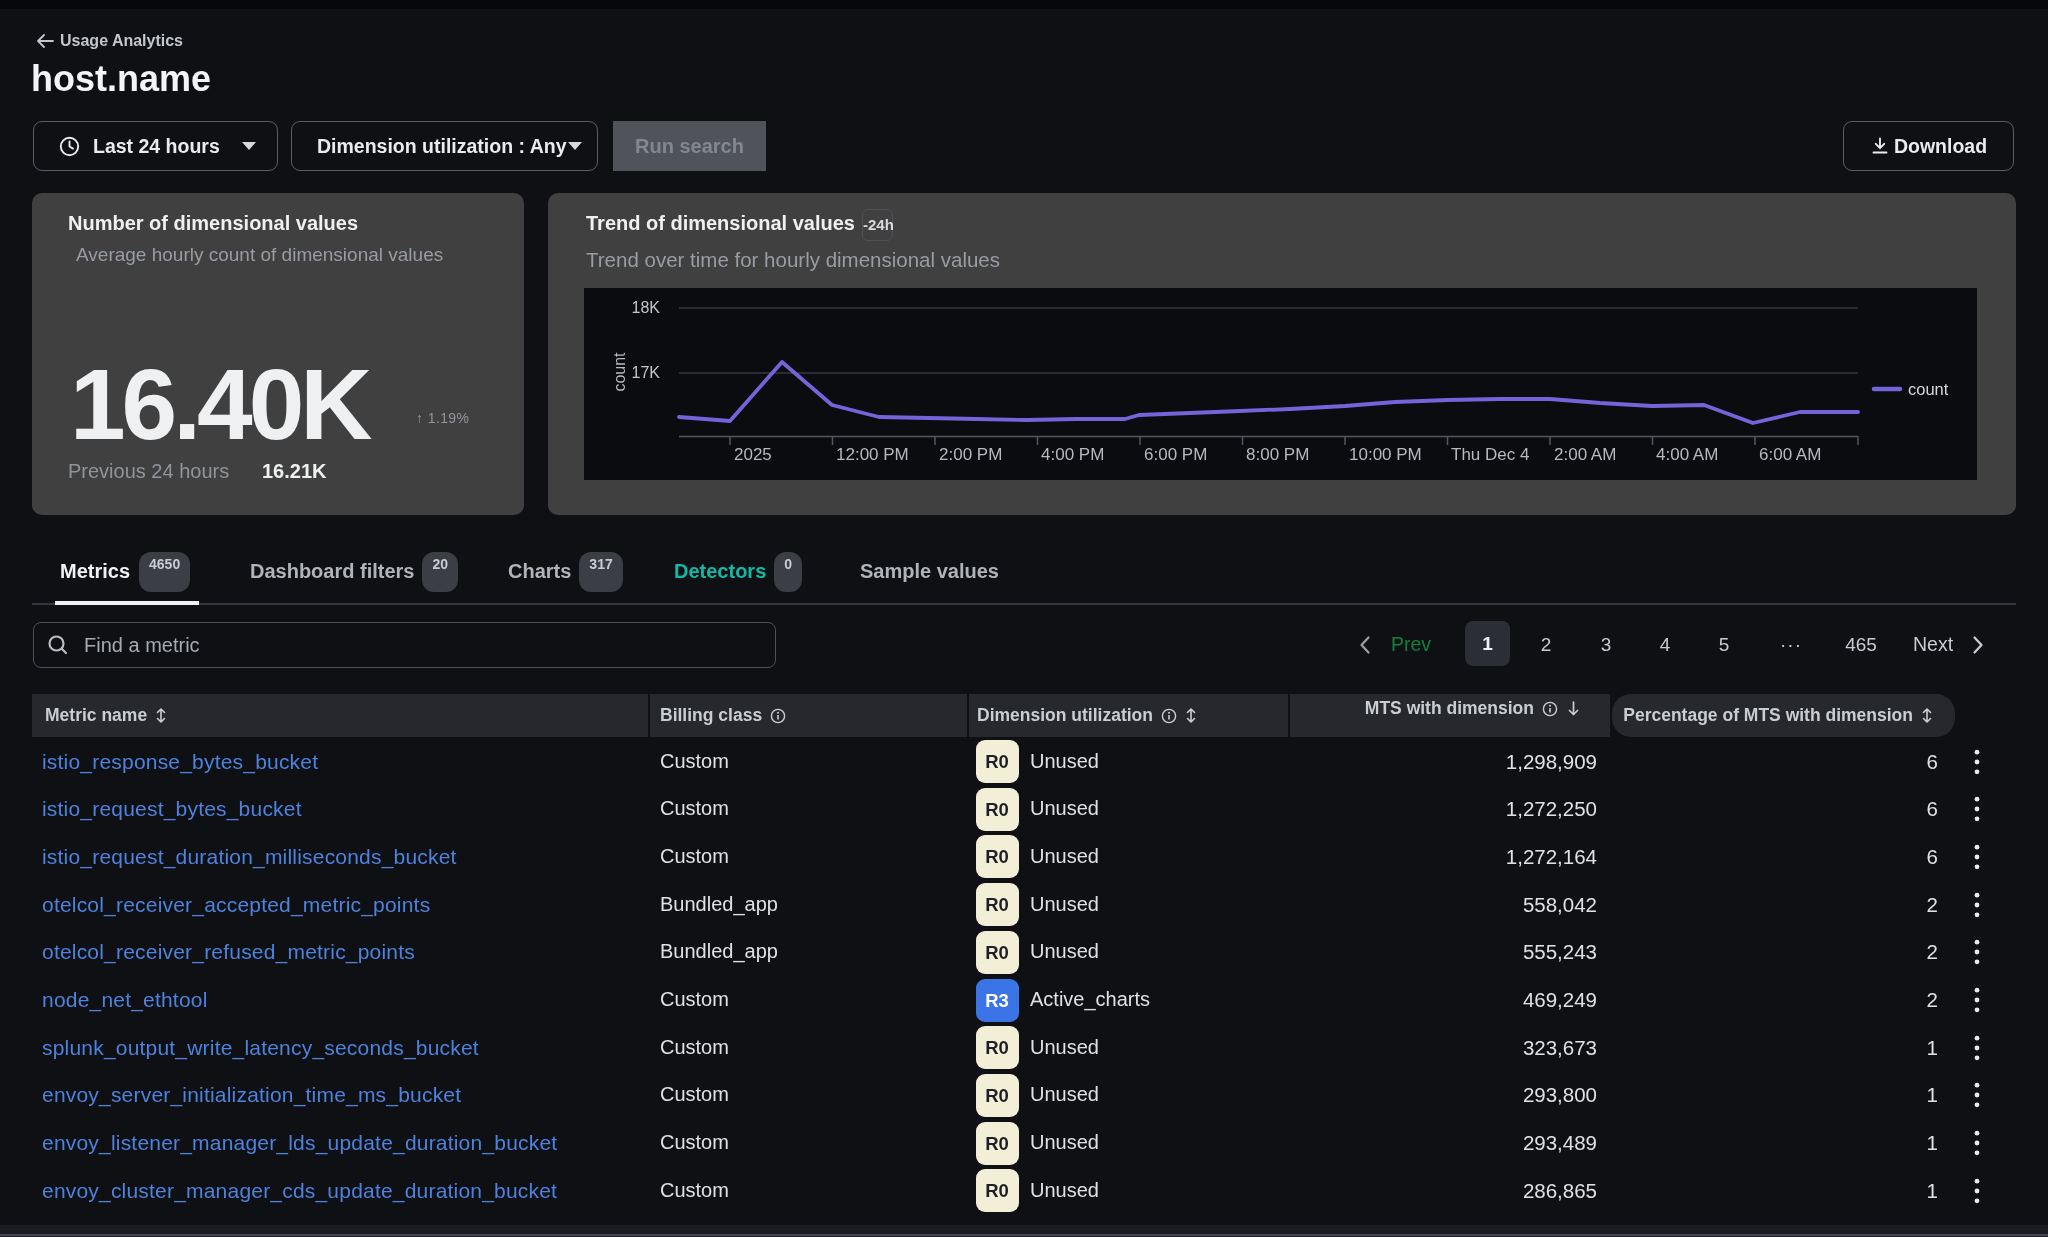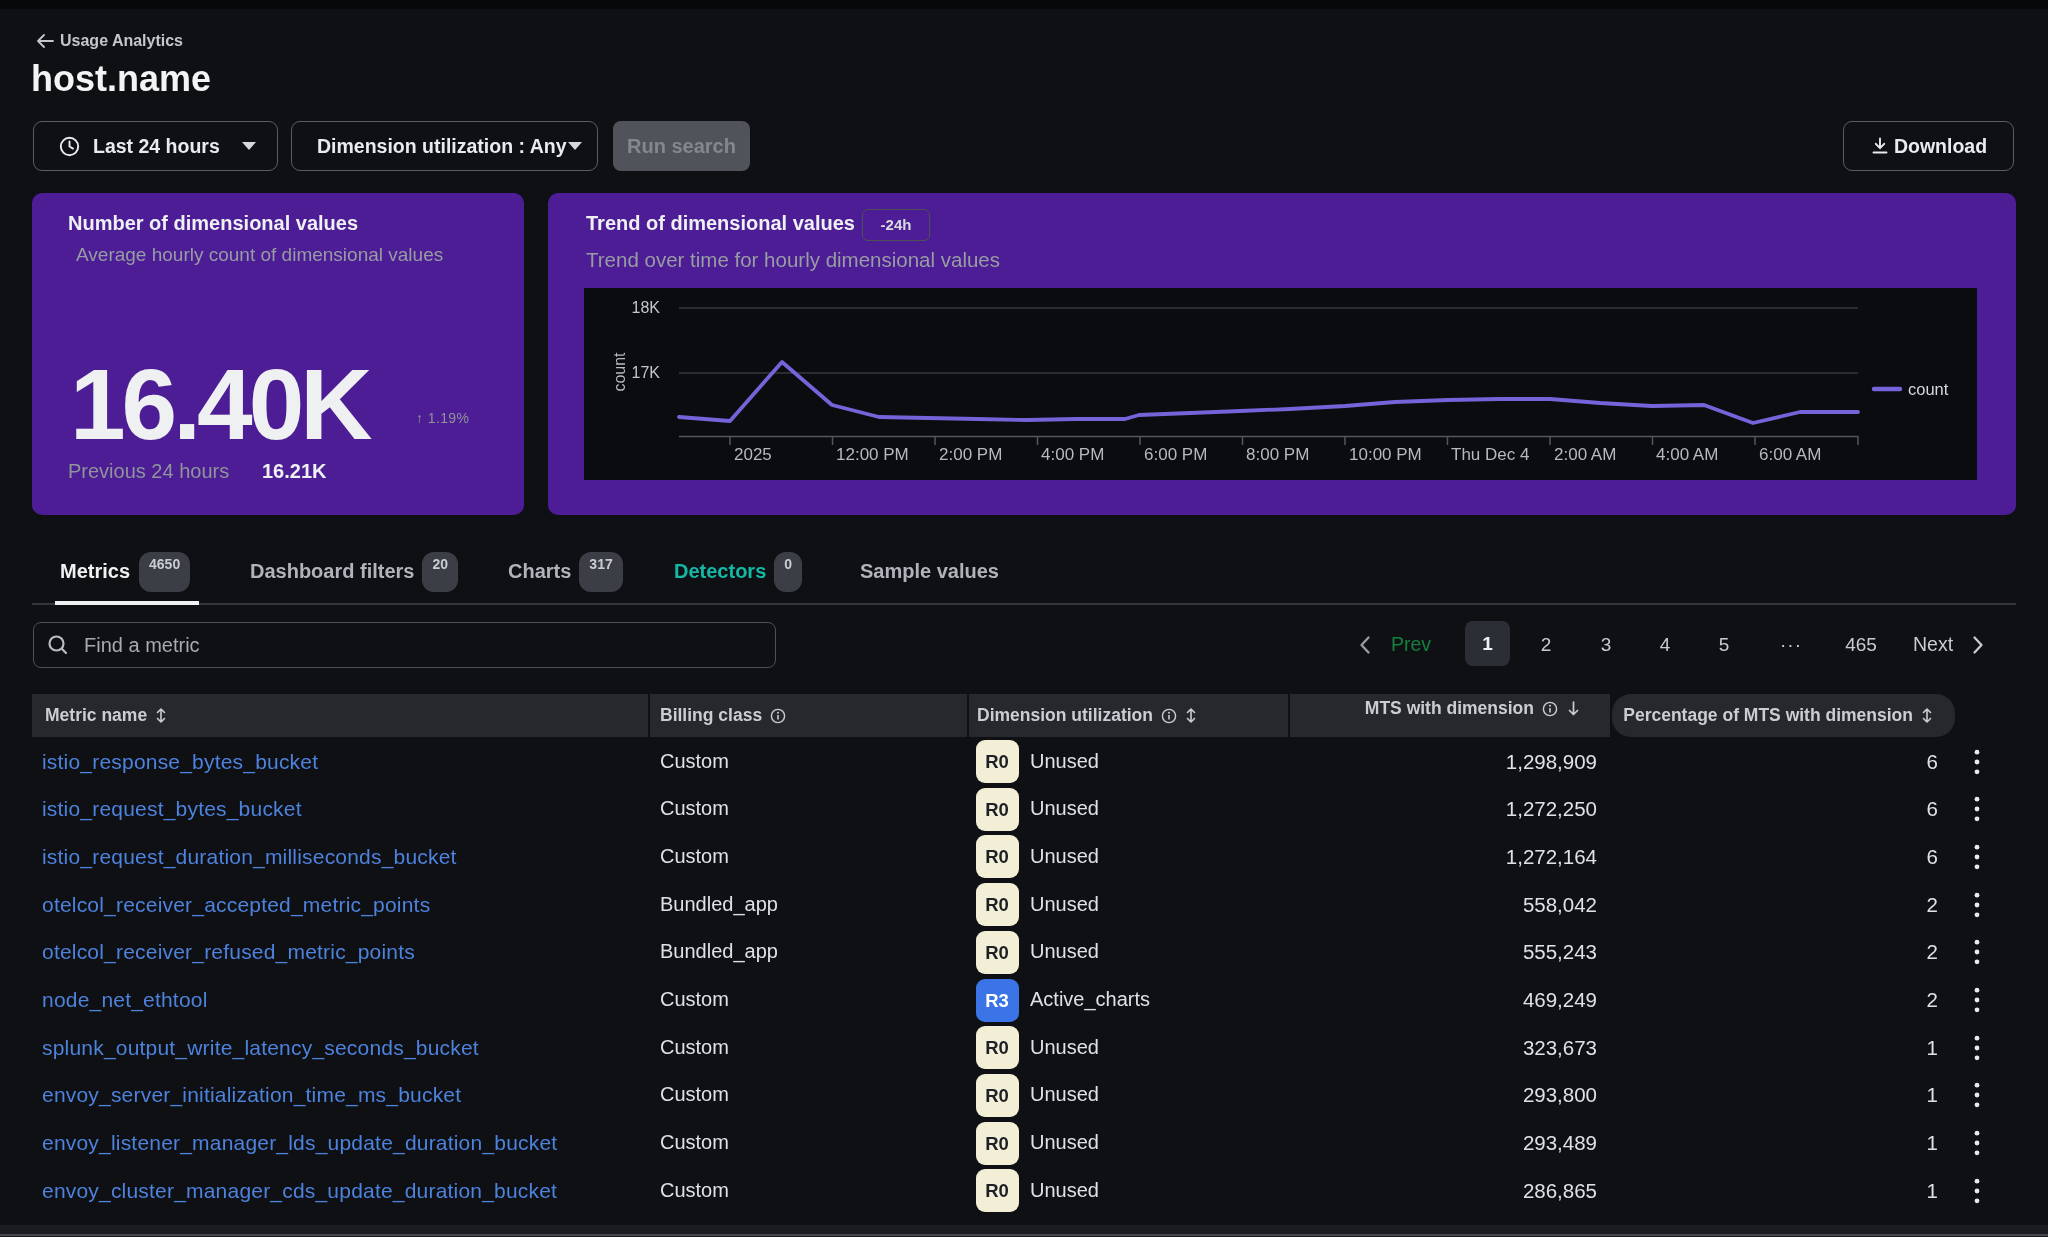--- a/index.html
+++ b/index.html
@@ -5,21 +5,21 @@
   * { margin:0; padding:0; box-sizing:border-box; }
   html,body { width:2048px; height:1237px; }
   body {
     background:#0e1014;
     font-family:"Liberation Sans", sans-serif;
     position:relative;
     overflow:hidden;
     color:#e9ebee;
   }
   .abs { position:absolute; }
-  .card { background:#4c1d95; border-radius:10px; position:absolute; }
+  .card { background:#404040; border-radius:10px; position:absolute; }
   .btn {
     position:absolute; height:50px; top:121px;
     border:1.5px solid #585c63; border-radius:9px;
     display:flex; align-items:center;
     color:#e9ebee; font-size:19.5px; font-weight:700;
   }
   .caret { width:0; height:0; border-left:7px solid transparent; border-right:7px solid transparent; border-top:8px solid #d6d8dc; }
   .pill { display:inline-block; background:#3b3e45; border-radius:12px; height:40px; line-height:24px; padding:0 10px; font-size:14px; font-weight:700; color:#c9ccd1; }
   .tabtxt { font-size:20px; font-weight:700; }
   .hcell { position:absolute; top:694px; height:43px; background:#26282d; }
@@ -50,40 +50,40 @@
       <circle cx="10.5" cy="10.5" r="8.7" stroke="#e9ebee" stroke-width="1.9" fill="none"></circle>
       <path d="M10.5 5.4 V10.5 L14 12.6" stroke="#e9ebee" stroke-width="1.9" fill="none" stroke-linecap="round" stroke-linejoin="round"></path>
     </svg>
   <span style="margin-left:13px;">Last 24 hours</span>
   <div class="caret" style="margin-left:auto;margin-right:21px;"></div>
 </div>
 <div class="btn" style="left:291px;width:307px;">
   <span style="margin-left:25px;">Dimension utilization : Any</span>
   <div class="caret" style="margin-left:auto;margin-right:15px;"></div>
 </div>
-<div class="abs" style="left:613px;top:121px;width:137px;height:50px;background:#50545a;border-radius:8px;color:#83878e;font-size:20px;font-weight:700;display:flex;align-items:center;justify-content:center;">Run search</div>
+<div class="abs" style="left:613px;top:121px;width:153px;height:50px;background:#50545a;border-radius:0;color:#83878e;font-size:20px;font-weight:700;display:flex;align-items:center;justify-content:center;">Run search</div>
 <div class="btn" style="left:1843px;width:171px;justify-content:center;">
   <svg width="20" height="20" viewBox="0 0 20 20" style="margin-right:4px;">
       <path d="M10 2.5 V11.5 M5.8 7.8 L10 12.2 L14.2 7.8 M3.5 16.5 H16.5" stroke="#e9ebee" stroke-width="1.9" fill="none" stroke-linecap="round" stroke-linejoin="round"></path>
     </svg>
   <span>Download</span>
 </div>
 
 <div class="card" style="left:32px;top:193px;width:492px;height:322px;">
   <div class="abs" style="left:36px;top:19px;font-size:20px;font-weight:700;color:#eef0f2;">Number of dimensional values</div>
   <div class="abs" style="left:36px;top:51px;font-size:19px;color:#989ca3;margin-left:8px;">Average hourly count of dimensional values</div>
   <div class="abs" style="left:38px;top:154px;font-size:100px;font-weight:700;color:#eef0f2;letter-spacing:-4px;">16.40K</div>
   <div class="abs" style="left:336px;top:217px;font-size:14px;color:#90949b;letter-spacing:.4px;margin-left:48px;">↑ 1.19%</div>
   <div class="abs" style="left:36px;top:267px;font-size:20px;color:#90949b;">Previous 24 hours</div>
   <div class="abs" style="left:230px;top:267px;font-size:20px;font-weight:700;color:#eef0f2;">16.21K</div>
 </div>
 
 <div class="card" style="left:548px;top:193px;width:1468px;height:322px;">
   <div class="abs" style="left:38px;top:19px;font-size:20px;font-weight:700;color:#eef0f2;">Trend of dimensional values</div>
-  <div class="abs" style="left:314px;top:16px;width:68px;height:32px;border:1.5px solid #4d5157;border-radius:6px;text-align:center;line-height:30px;font-size:15px;font-weight:700;color:#d8dadd;">-24h</div>
+  <div class="abs" style="left:314px;top:16px;width:31px;height:32px;border:1.5px solid #4d5157;border-radius:6px;text-align:center;line-height:30px;font-size:15px;font-weight:700;color:#d8dadd;">-24h</div>
   <div class="abs" style="left:38px;top:55px;font-size:20.5px;color:#989ca3;">Trend over time for hourly dimensional values</div>
   <div class="abs" style="left:36px;top:95px;width:1393px;height:192px;background:#0a0c0f;">
     <svg width="1393" height="192" viewBox="0 0 1393 192">
 
       <line x1="95" y1="20" x2="1274" y2="20" stroke="#34373c" stroke-width="1.3"></line>
       <line x1="95" y1="85" x2="1274" y2="85" stroke="#34373c" stroke-width="1.3"></line>
 
       <line x1="95" y1="148.5" x2="1274" y2="148.5" stroke="#53565c" stroke-width="1.5"></line>
       <g stroke="#53565c" stroke-width="1.5">
         <line x1="146" y1="148" x2="146" y2="157"></line>

